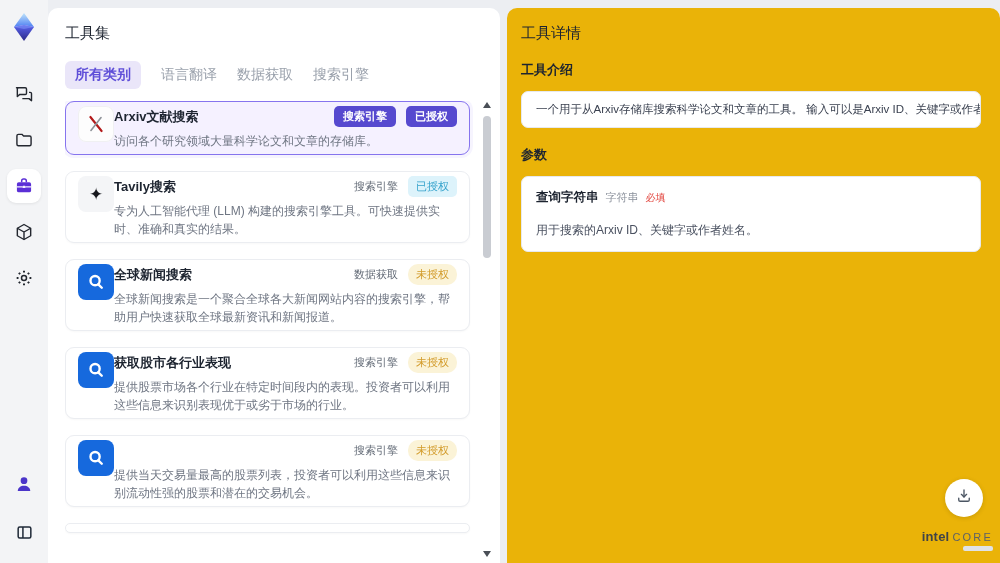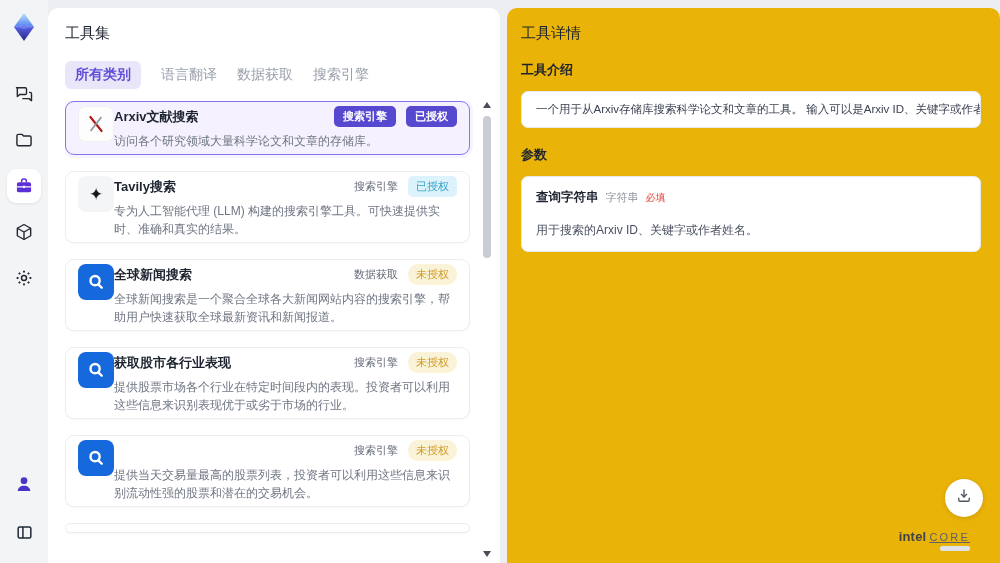--- a/index.html
+++ b/index.html
@@ -87,24 +87,24 @@
   .param-type { font-size:11px; color:#8a909b; }
   .param-req  { font-size:10px; color:#e2453e; }
   .param-desc { margin-top:16px; font-size:12px; color:#4a5160; }
 
   
   .fab {
     position:absolute; right:17px; bottom:46px; width:38px; height:38px; border-radius:50%;
     background:#ffffff; box-shadow:0 1px 5px rgba(0,0,0,.14); display:flex; align-items:center; justify-content:center;
     color:#4b5563;
   }
-  .brand { position:absolute; right:30px; bottom:12px; text-align:left; }
+  .brand { position:absolute; right:7px; bottom:12px; text-align:left; }
   .brand-line { display:flex; align-items:baseline; gap:3px; justify-content:flex-end; }
   .brand-intel { font-size:13px; font-weight:700; color:#404347; letter-spacing:.2px; }
-  .brand-core  { font-size:11px; font-weight:400; color:#5d6167; letter-spacing:2.2px;text-decoration:underline; }
+  .brand-core  { font-size:11px; font-weight:400; color:#5d6167; letter-spacing:2.2px; }
   .brand-sub { margin-top:2px; margin-left:auto; width:30px; height:5px; background:#dfe2e6; border-radius:2px; }
 </style>
 </head>
 <body>
 
 <div class="rail">
   <div class="logo">
     <svg width="32" height="32" viewBox="0 0 32 32">
       <defs>
         <linearGradient id="gTop" x1="0" y1="0" x2="0" y2="1">

